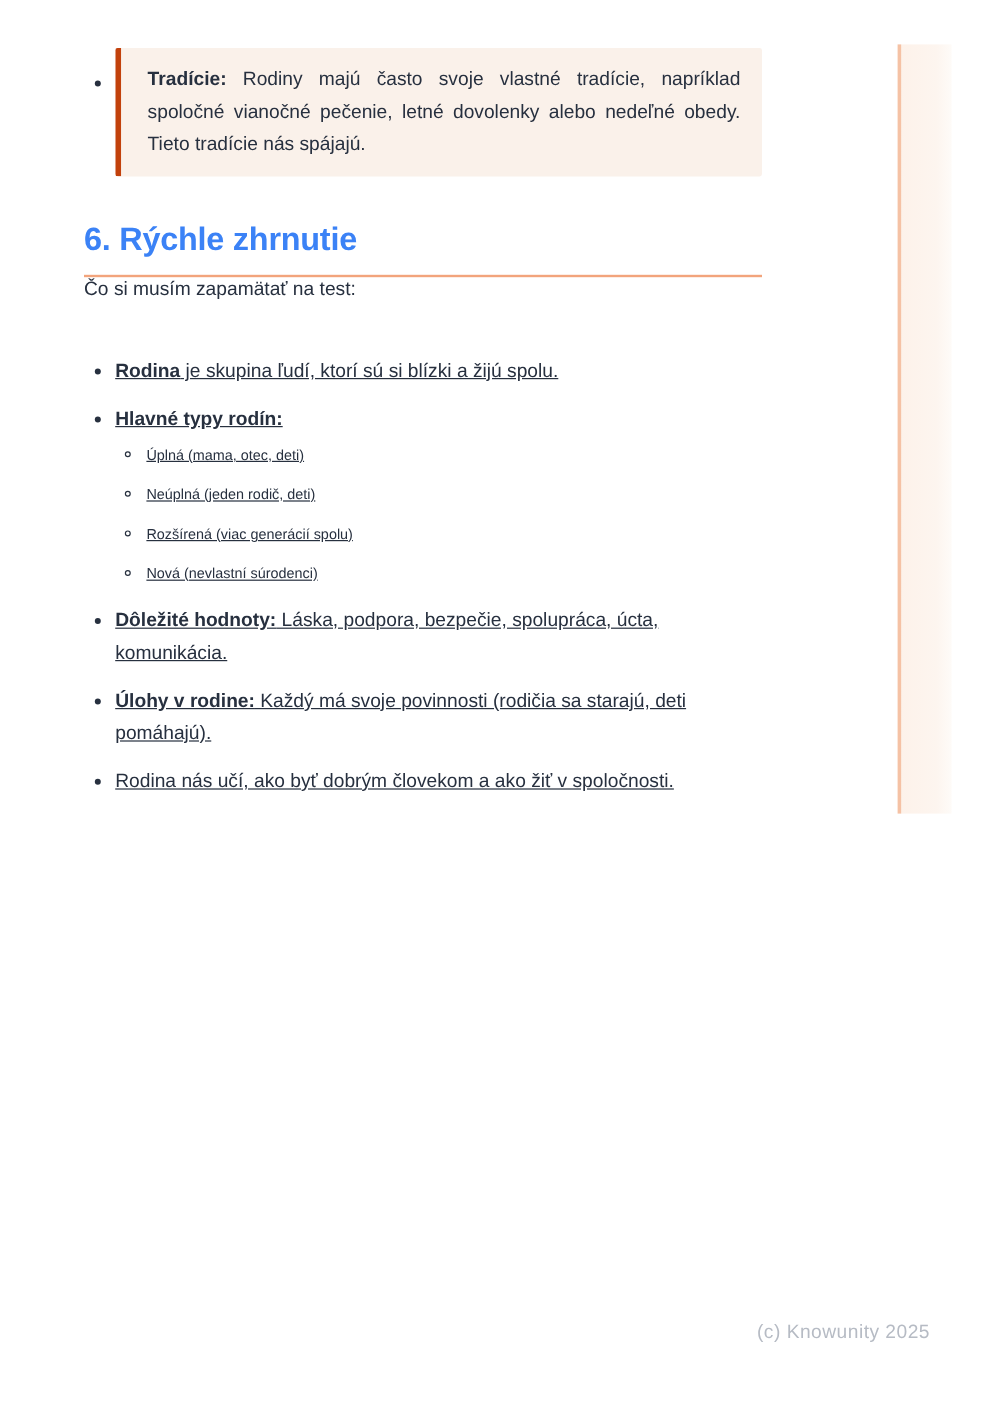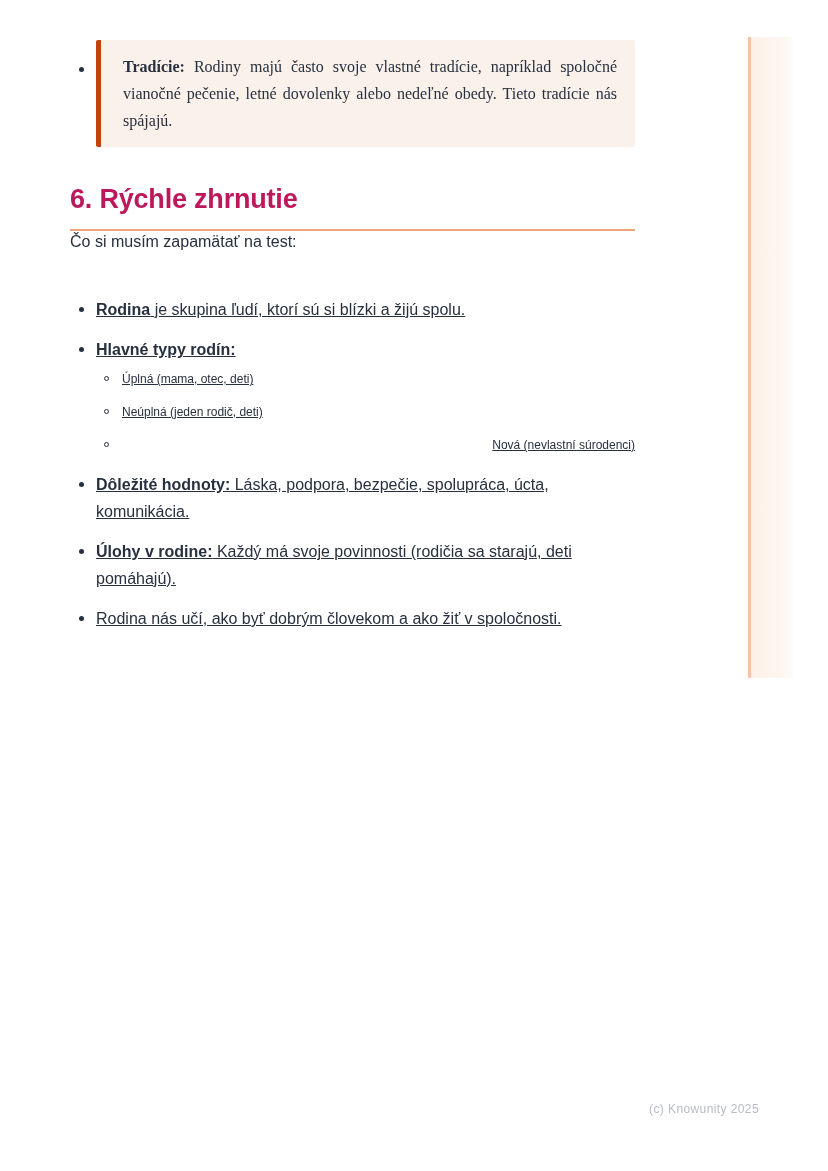--- a/index.html
+++ b/index.html
@@ -18,33 +18,32 @@
   .callout-row > .dot {
     position: absolute; left: 9px; top: 27px;
     width: 5px; height: 5px; border-radius: 50%; background: #27303f;
   }
   .callout {
     margin-left: 26px; width: 539px;
     background: #faf1ea;
     border-left: 5px solid #c2410c;
     border-radius: 2px;
     padding: 13px 18px 13px 22px;
-    font-family: Liberation Serif, serif;
   }
   .callout-text {
     font-size: 16px; line-height: 27px;
     text-align: justify;
   }
   .callout-text strong { font-weight: 700; }
 
   
   .heading {
     margin-top: 37px;
     font-size: 27px; font-weight: 700; letter-spacing: -0.2px;
-    color: #be185d;
+    color: #3b82f6;
   }
   .rule { margin-top: 14px; width: 565px; height: 2px; background: #f2a47c; }
 
   .intro { font-size: 16px; line-height: 21px; }
 
   
   .main-list { list-style: none; margin-top: 44px; text-decoration: underline; }
   .main-list > li {
     position: relative;
     padding-left: 26px;
@@ -58,39 +57,39 @@
   .main-list strong { font-weight: 700; }
 
   
   .sub-list { list-style: none; margin-top: 7px; }
   .sub-list > li {
     position: relative;
     padding-left: 26px;
     margin-bottom: 14px;
     font-size: 12px; line-height: 19px;
   }
-  .sub-list > li:last-child { margin-bottom: 16px; text-align: right; }
+  .sub-list > li:last-child { margin-bottom: 16px; }
   .sub-list > li > .circle {
     position: absolute; left: 8px; top: 6px;
     width: 5px; height: 5px;
     border: 1.5px solid #27303f; border-radius: 50%;
     background: transparent;
   }
 
   
   .side-strip {
     position: absolute; left: 748px; top: 37px;
     width: 45px; height: 641px;
     background: linear-gradient(to right, #fdf2ea 0%, #fdf5ef 70%, #fefbf8 100%);
     border-left: 3px solid #f5c2a5;
   }
 
   .footer {
-    position: absolute; top: 1102px; right: 69px;
-    font-size: 12px; letter-spacing: 0.4px;
+    position: absolute; top: 1102px; right: 53px;
+    font-size: 16px; letter-spacing: 0.4px;
     color: #b6bbc4;
   }
 </style>
 </head>
 <body>
 
 <div class="page">
   <div class="content">
 
     <div class="callout-row">
@@ -119,20 +118,24 @@
           <li>
             <span class="circle"></span>
             <span>Úplná (mama, otec, deti)</span>
           </li>
           <li>
             <span class="circle"></span>
             <span>Neúplná (jeden rodič, deti)</span>
           </li>
           <li>
             <span class="circle"></span>
+            <span>Rozšírená (viac generácií spolu)</span>
+          </li>
+          <li>
+            <span class="circle"></span>
             <span>Nová (nevlastní súrodenci)</span>
           </li>
         </ul>
       </li>
 
       <li>
         <span class="dot"></span>
         <strong>Dôležité hodnoty:</strong><span> Láska, podpora, bezpečie, spolupráca, úcta, komunikácia.</span>
       </li>
 

